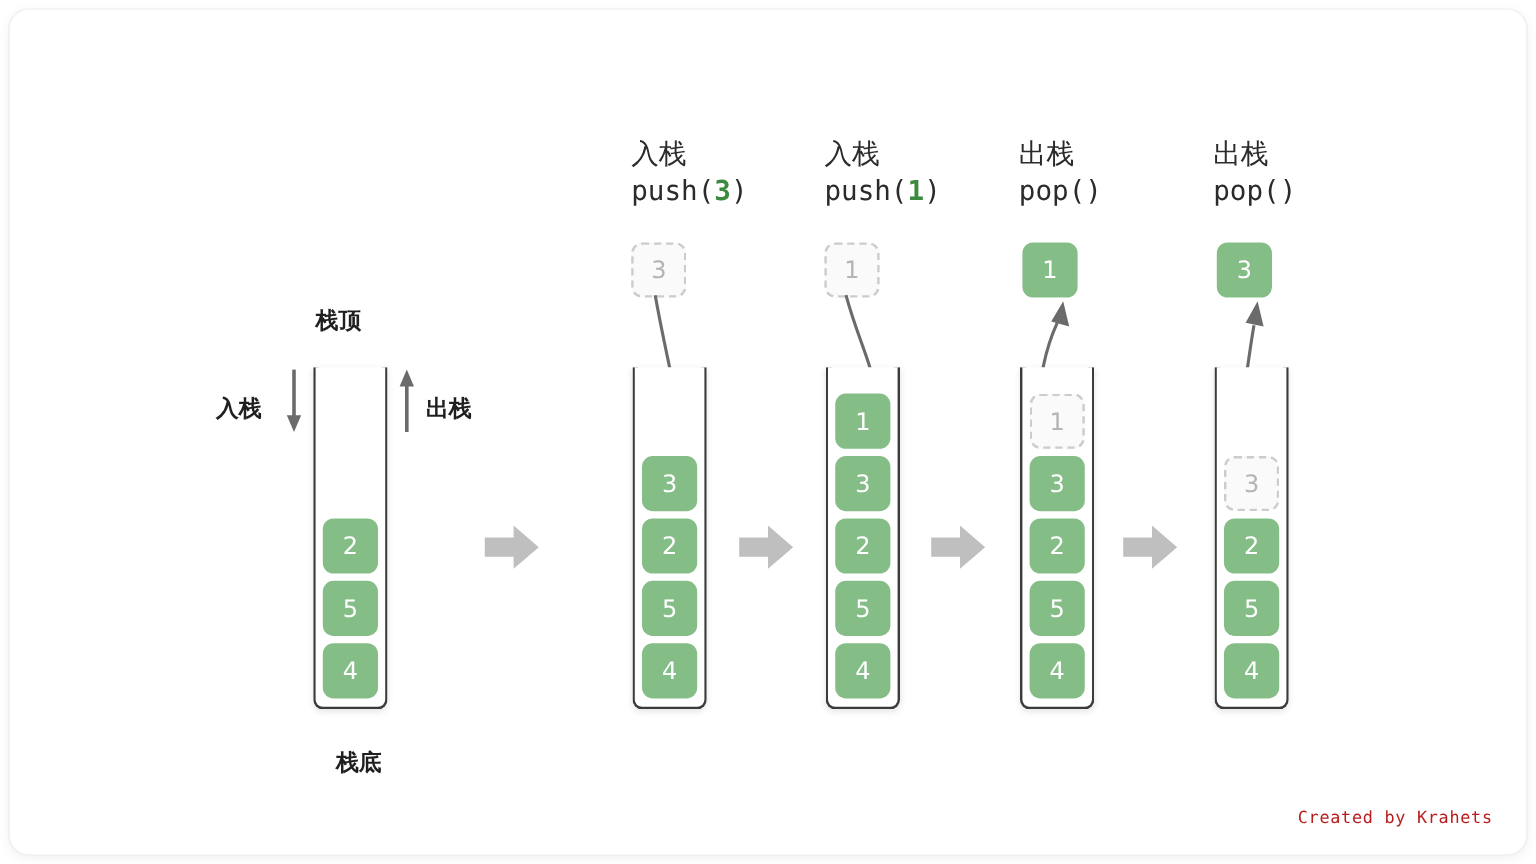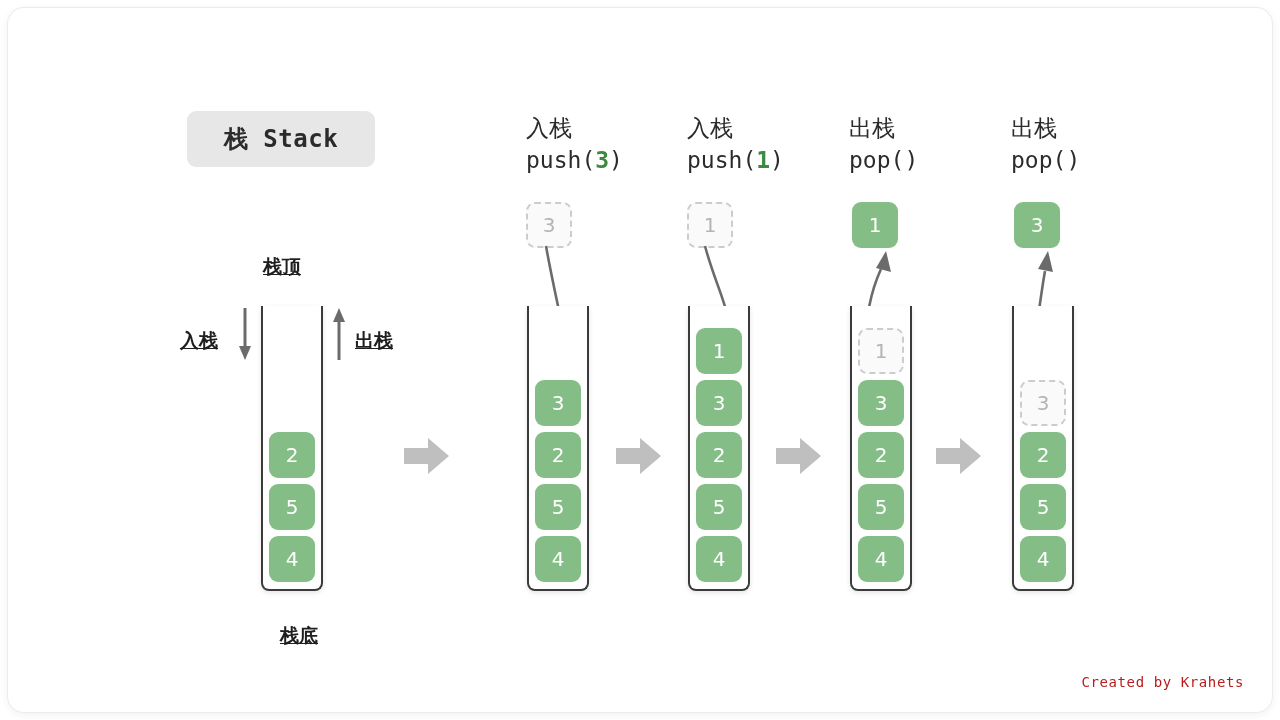--- a/index.html
+++ b/index.html
@@ -71,21 +71,20 @@
     font-weight: bold;
   }
 
   
   .cn-label {
     font-family: "Liberation Sans", sans-serif;
     font-size: 19px;
     font-weight: bold;
     color: #1f1f1f;
     white-space: nowrap;
-    text-decoration: underline;
   }
 
   
   .stack-frame {
     width: 62px;
     height: 285px;
     border-left: 2px solid #3b3b3b;
     border-right: 2px solid #3b3b3b;
     border-bottom: 2px solid #3b3b3b;
     border-bottom-left-radius: 8px;
@@ -135,21 +134,20 @@
     letter-spacing: 0.6px;
   }
 
   svg { display: block; overflow: visible; }
 </style>
 </head>
 <body>
 
 <div id="page">
 
-  <div class="abs" id="title-chip">栈 Stack</div>
 
   <div class="abs" style="left:172px; top:240px; width:225px; height:400px;">
 
     <div class="abs cn-label" style="left:83px; top:6px;">栈顶</div>
 
     <div class="abs cn-label" style="left:0px; top:80px;">入栈</div>
     <div class="abs" style="left:56px; top:60px;">
       <svg width="18" height="52" viewBox="0 0 18 52">
         <line x1="9" y1="0" x2="9" y2="42" stroke="#6b6b6b" stroke-width="3"></line>
         <polygon points="9,52 3,38 15,38" fill="#6b6b6b"></polygon>

